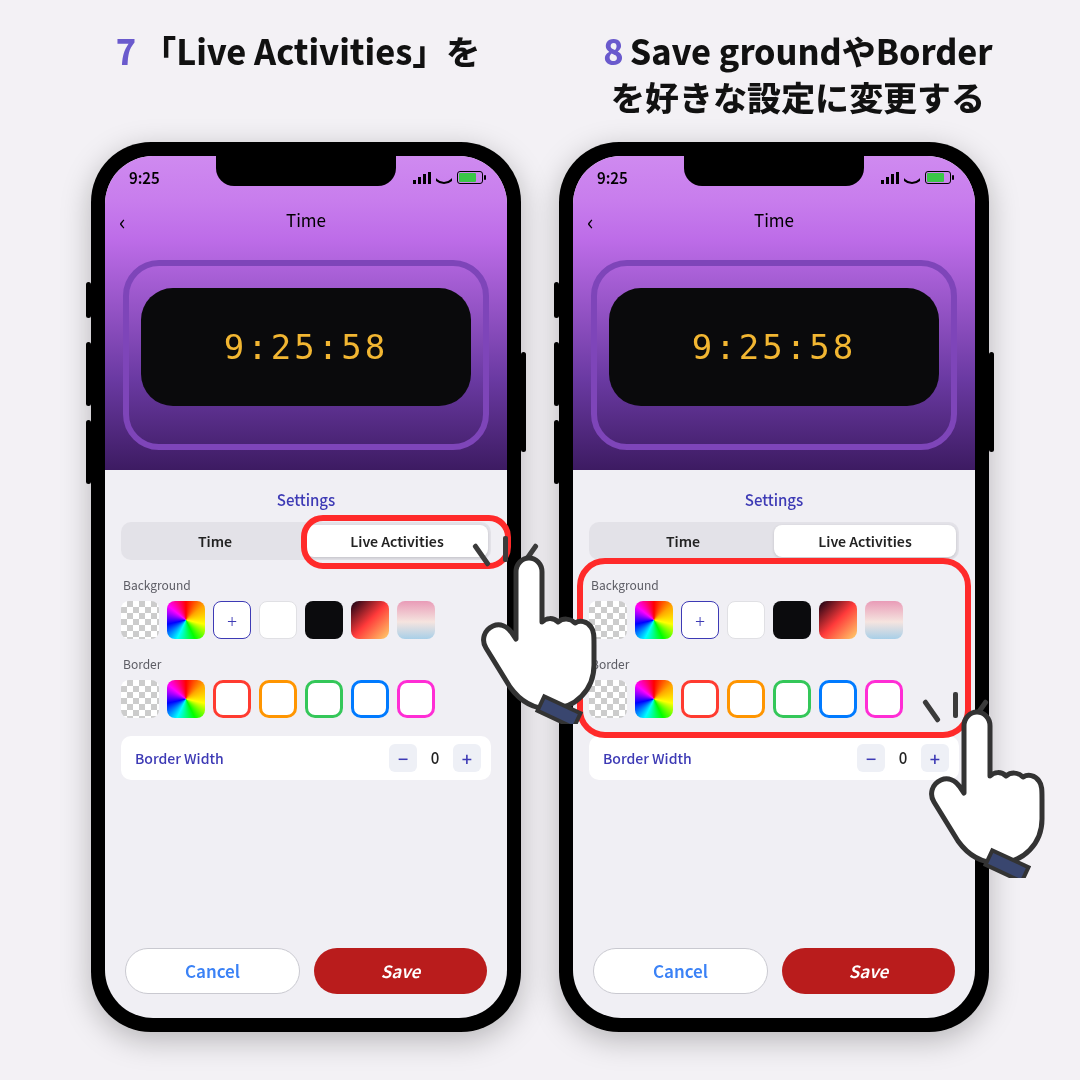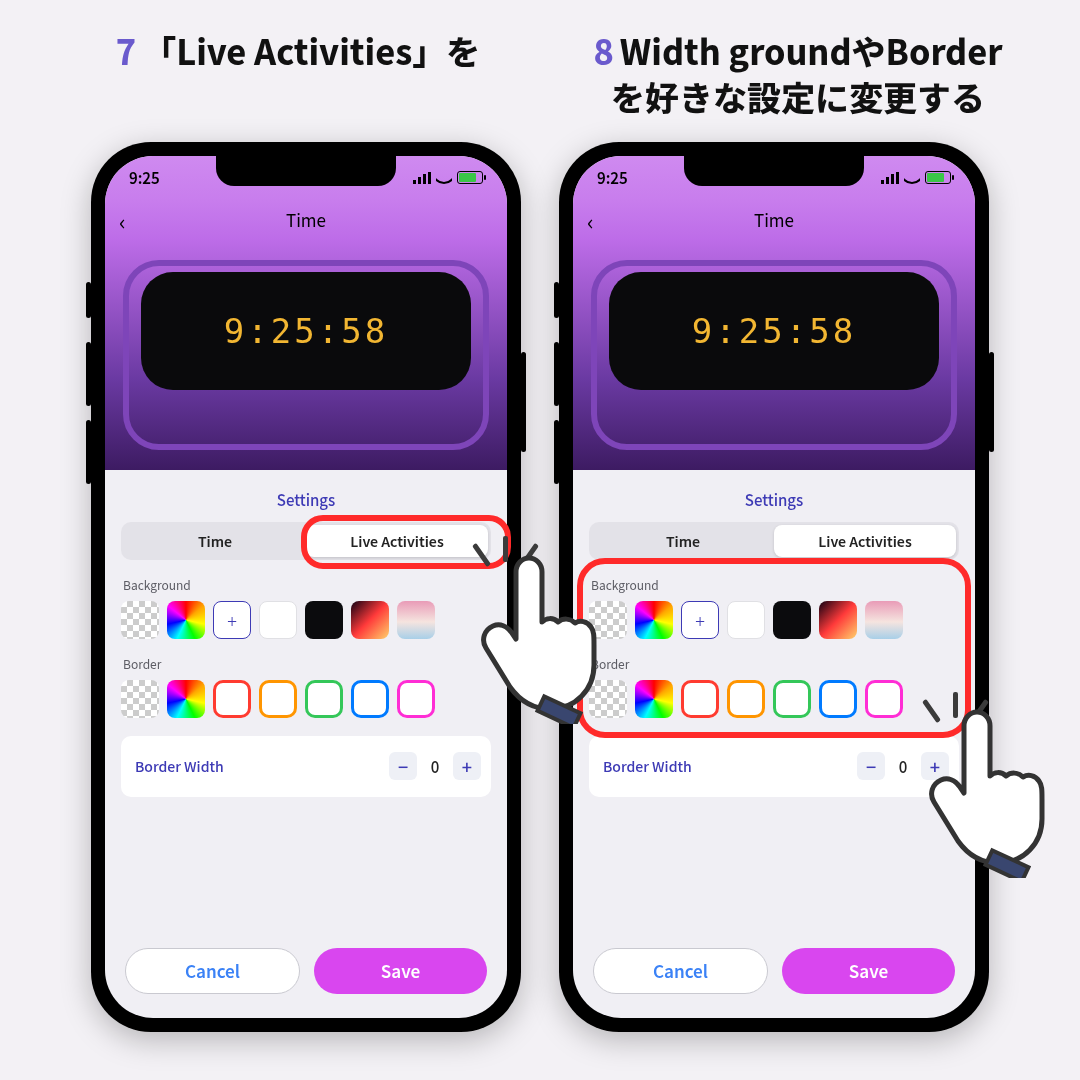--- a/index.html
+++ b/index.html
@@ -121,21 +121,21 @@
     display: flex;
     align-items: center;
     justify-content: center;
     padding: 20px 18px;
   }
   .preview-frame {
     width: 100%;
     height: 100%;
     border-radius: 36px;
     border: 6px solid #7e45b9;
-    padding: 6px 12px;
+    padding: 22px 12px;
     position: relative;
   }
   .dynamic-island {
     background: #0a0a0c;
     height: 118px;
     border-radius: 32px;
     display: flex;
     align-items:center;
     justify-content:center;
     font-size: 34px;
@@ -195,21 +195,21 @@
   .sw-border { background:#fff; border-radius:10px; }
   .sw-bred   { border:3px solid #ff3b30; }
   .sw-borange{ border:3px solid #ff9500; }
   .sw-bgreen { border:3px solid #34c759; }
   .sw-bblue  { border:3px solid #007aff; }
   .sw-bmag   { border:3px solid #ff2dd5; }
   .bw-row {
     margin-top: 18px;
     background:#fff;
     border-radius:10px;
-    height:61px;
+    height:44px;
     padding: 0 10px 0 14px;
     display:flex; align-items:center;
     font-size:14px; color:#3d3ab5; font-weight:500;
   }
   .bw-row .spacer{flex:1;}
   .stepper { display:flex; align-items:center; gap:4px; }
   .step-btn {
     width:28px;height:28px;border-radius:6px;background:#eef0f6;
     display:flex;align-items:center;justify-content:center;
     color:#3d3ab5;font-size:18px;font-weight:500;
@@ -218,21 +218,21 @@
   .footer {
     padding: 10px 20px 24px 20px;
     display:flex; gap:14px;
   }
   .btn {
     flex:1; height:46px; border-radius:23px;
     display:flex;align-items:center;justify-content:center;
     font-size:17px; font-weight:600;
   }
   .btn-cancel { background:#fff; border:1.5px solid #c9c9d0; color:#3b82f6; }
-  .btn-save { background:#d946ef; color:#fff; }
+  .btn-save { background:#b91c1c; color:#fff;font-style:italic; }
 
   .highlight {
     position:absolute;
     border: 6px solid #ff2a2a;
     border-radius: 22px;
     pointer-events:none;
     z-index: 60;
   }
   .hand {
     position:absolute; z-index:80;
@@ -247,21 +247,21 @@
   }
 </style>
 </head>
 <body>
 
 <div class="captions">
   <div class="caption">
     <span class="step-num">7</span><span>「Live Activities」を</span><br>
   </div>
   <div class="caption">
-    <span class="step-num">8</span><span>Width groundやBorder</span><br>
+    <span class="step-num">8</span><span>Save groundやBorder</span><br>
     <span>を好きな設定に変更する</span>
   </div>
 </div>
 
 <div class="phones">
 
   <div class="phone">
     <div class="side-btn sb1"></div>
       <div class="side-btn sb2"></div>
       <div class="side-btn sb3"></div>

